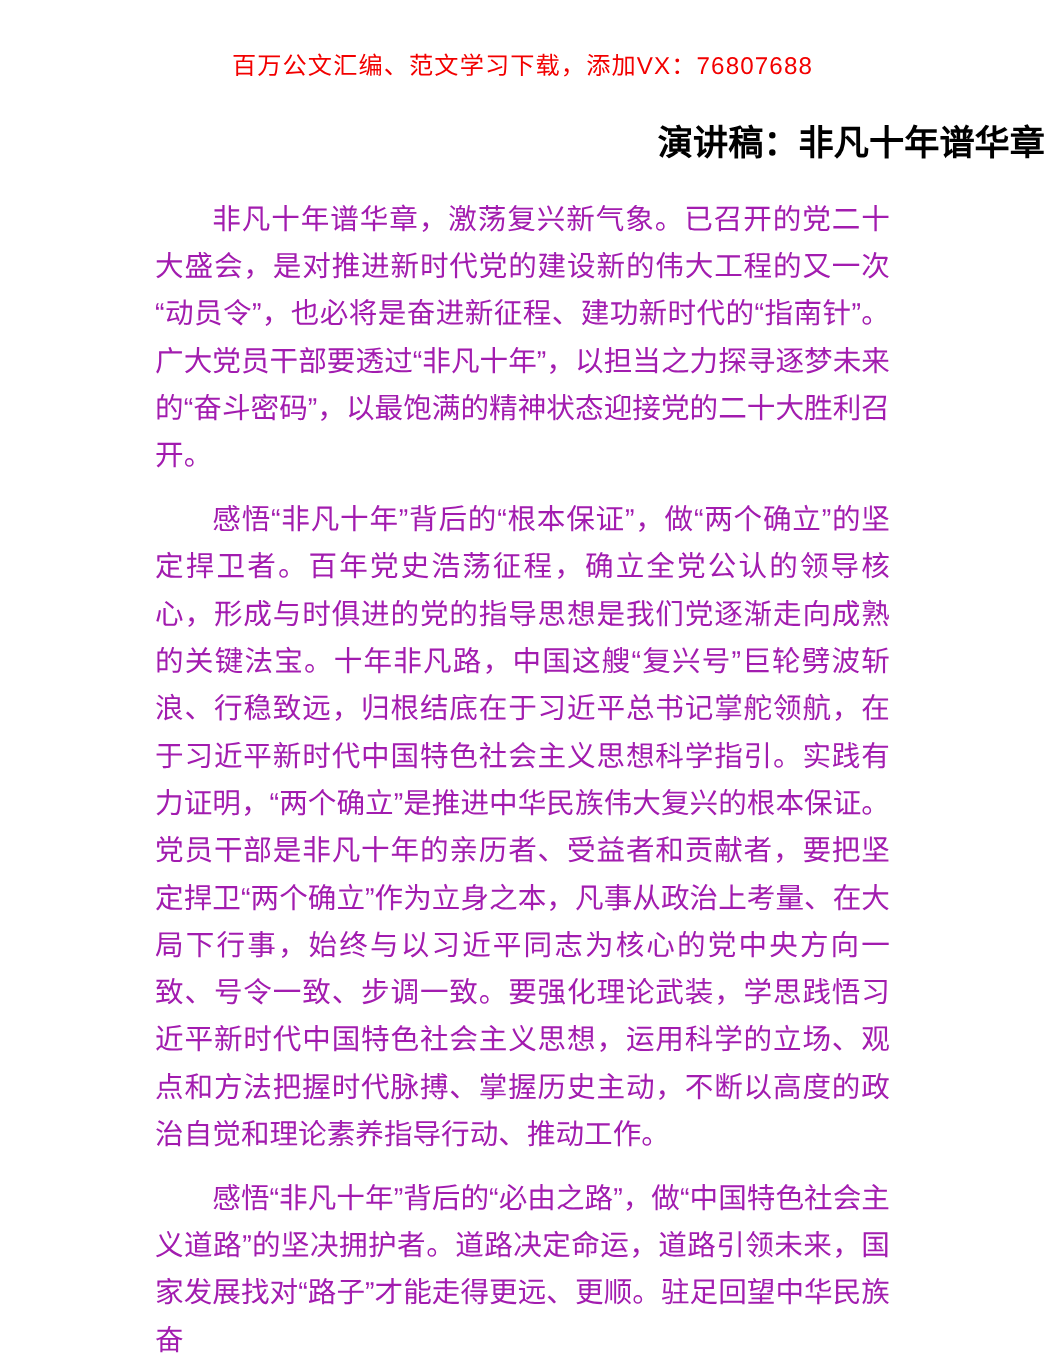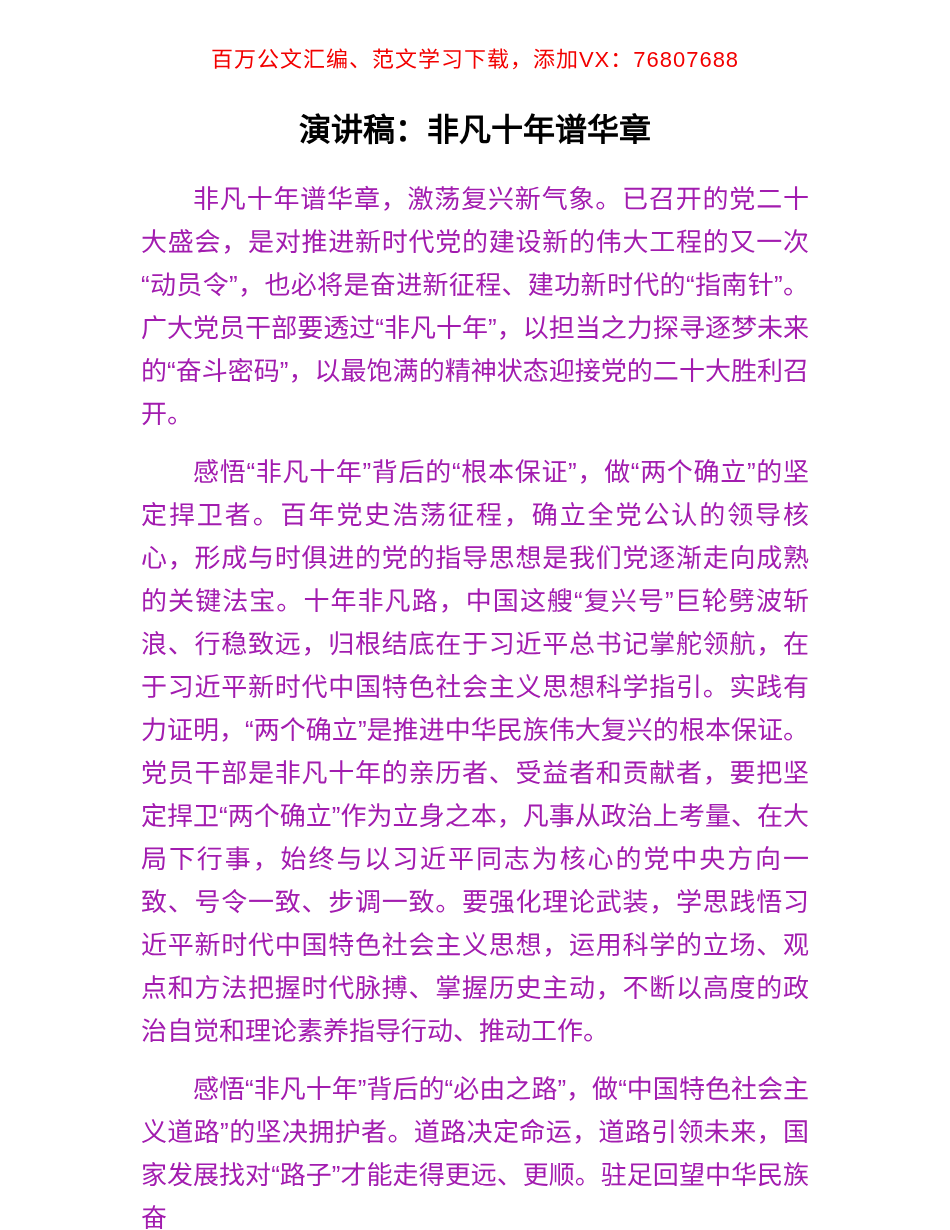--- a/index.html
+++ b/index.html
@@ -23,21 +23,21 @@
   .promo-banner {
     padding-top: 46px;
     text-align: center;
     font-size: 22px;
     line-height: 28px;
     color: #f20000;
     letter-spacing: 1px;
   }
   .doc-title {
     margin: 36px 0 0 0;
-    text-align: center;
+    text-align: right;
     font-size: 32px;
     line-height: 40px;
     font-weight: bold;
     color: #000000;
   }
   .doc-body {
     width: 668px;
     margin: 28px auto 0 auto;
   }
   .doc-body p {

